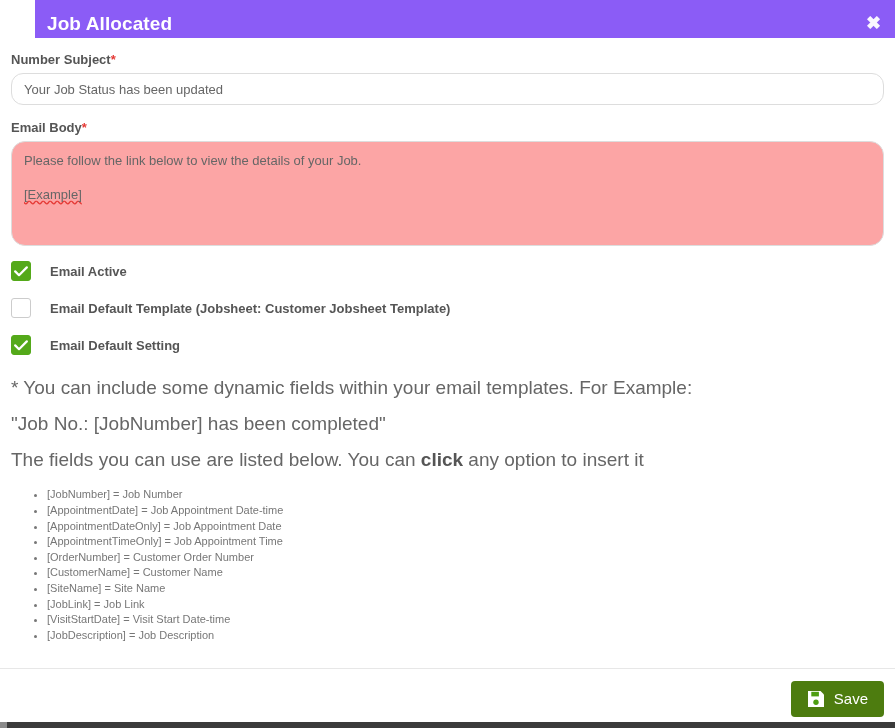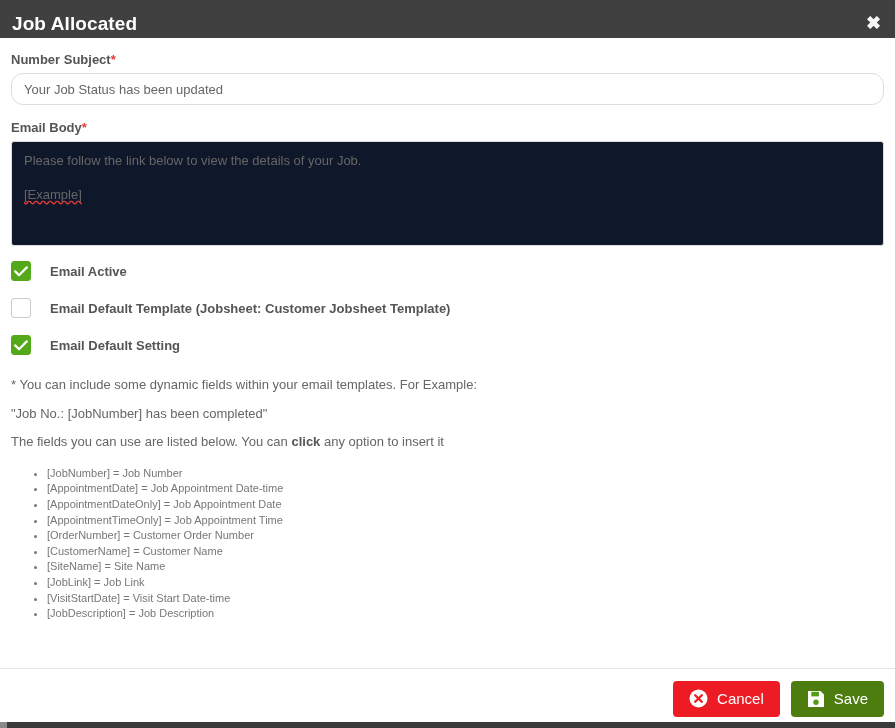--- a/index.html
+++ b/index.html
@@ -24,26 +24,27 @@
     display: flex;
     flex-direction: column;
     background: #ffffff;
     position: relative;
   }
 
   
   .modal-header {
     height: 38px;
     min-height: 38px;
-    background: #404040;
+    background: #8b5cf6;
     display: flex;
     align-items: center;
     justify-content: space-between;
     padding: 8px 14px 0 12px;
     box-sizing: border-box;
+    margin-left: 35px;
   }
   .modal-title {
     color: #ffffff;
     font-size: 19px;
     font-weight: bold;
     letter-spacing: 0.1px;
     line-height: 1;
   }
   .close-btn {
     color: #ffffff;
@@ -93,26 +94,26 @@
     display: block;
   }
 
   .spacer-14 { height: 15px; }
 
   .text-area {
     width: 873px;
     height: 105px;
     box-sizing: border-box;
     border: 1px solid #dddddd;
-    border-radius: 3px;
+    border-radius: 14px;
     padding: 9px 12px;
     font-family: "Liberation Sans", sans-serif;
     font-size: 13px;
     color: #666666;
-    background: #0f172a;
+    background: #fca5a5;
     outline: none;
     display: block;
     resize: none;
     line-height: 1.55;
     overflow: hidden;
   }
   .ta-line { display: block; }
   .ta-blank { display: block; height: 14px; }
   .spell {
     text-decoration: underline wavy #e53935;
@@ -157,21 +158,21 @@
     color: #555555;
     line-height: 1;
   }
 
   
   .help {
     margin-top: 21px;
   }
   .help p {
     margin: 0 0 13px 0;
-    font-size: 13px;
+    font-size: 19px;
     color: #666666;
     line-height: 1.2;
   }
   .help p b { color: #555555; font-weight: bold; }
   .help ul {
     margin: 16px 0 0 0;
     padding-left: 36px;
     list-style: disc;
   }
   .help li {
@@ -295,29 +296,20 @@
         <li>[SiteName] = Site Name</li>
         <li>[JobLink] = Job Link</li>
         <li>[VisitStartDate] = Visit Start Date-time</li>
         <li>[JobDescription] = Job Description</li>
       </ul>
     </div>
 
   </div>
 
   <div class="modal-footer">
-    <button class="btn btn-cancel">
-      <span>
-        <svg width="19" height="19" viewBox="0 0 19 19">
-          <circle cx="9.5" cy="9.5" r="9" fill="#ffffff"></circle>
-          <path d="M6.2 6.2 L12.8 12.8 M12.8 6.2 L6.2 12.8" stroke="#ed1c24" stroke-width="2.3" stroke-linecap="round"></path>
-        </svg>
-      </span>
-      <span>Cancel</span>
-    </button>
 
     <button class="btn btn-save">
       <span>
         <svg width="18" height="18" viewBox="0 0 18 18">
           <path d="M1 1 h12.5 L17 4.5 V17 H1 Z" fill="#ffffff"></path>
           <rect x="4.3" y="1.8" width="7.6" height="4.6" fill="#4d9e11"></rect>
           <circle cx="9" cy="12.2" r="2.7" fill="#4d9e11"></circle>
         </svg>
       </span>
       <span>Save</span>

